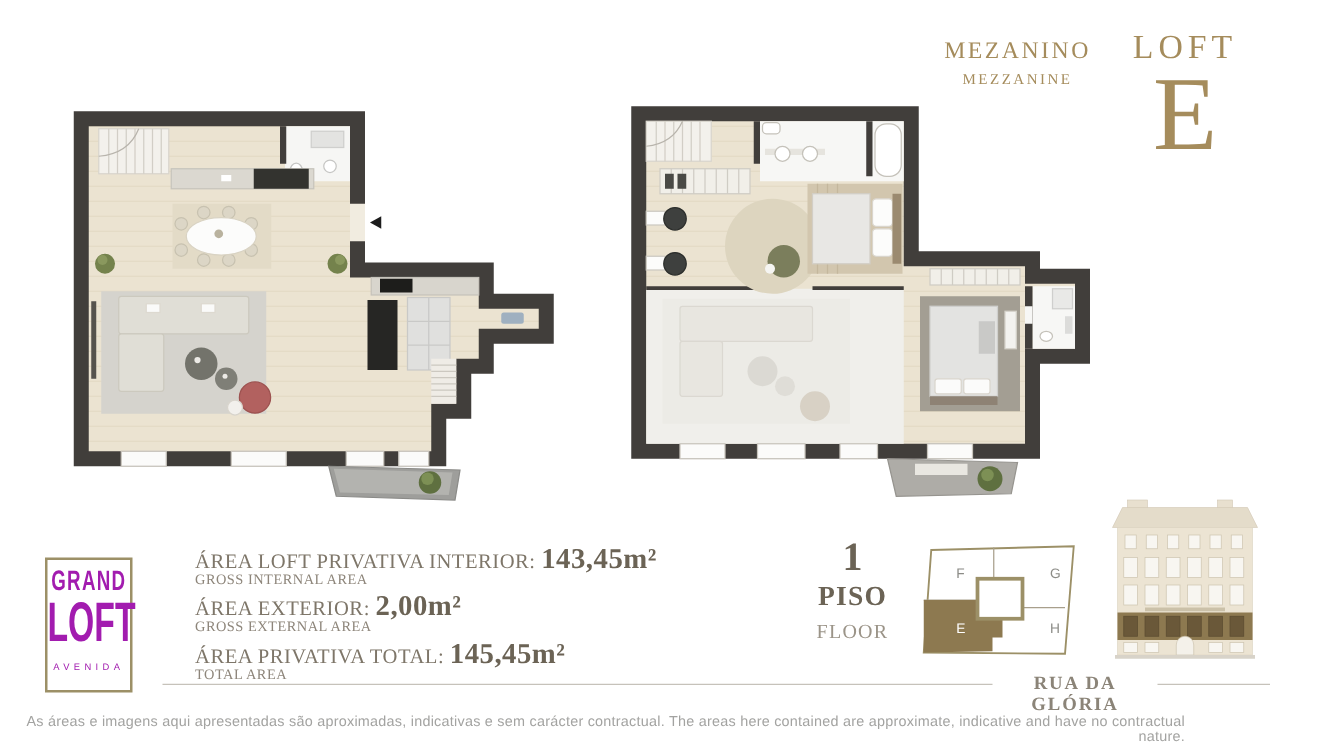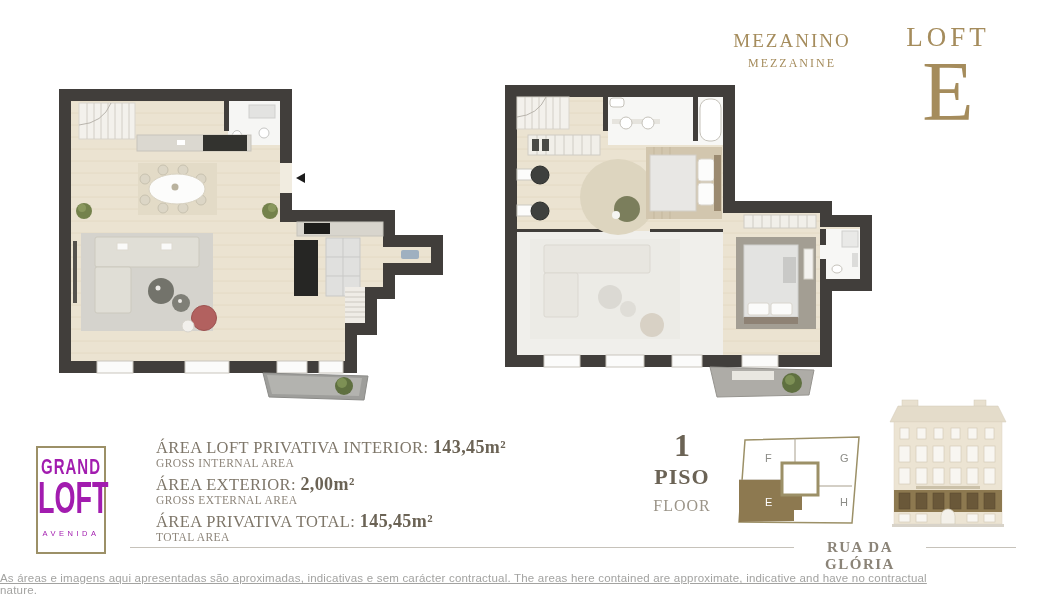--- a/index.html
+++ b/index.html
@@ -1,54 +1,54 @@
 <!DOCTYPE html>
 <html><head>
 <meta charset="utf-8">
 <style>
   html,body{margin:0;padding:0;background:#fff;}
   .page{position:relative;width:1058px;height:595px;background:#ffffff;overflow:hidden;
         font-family:"Liberation Serif","DejaVu Serif",serif;}
   .abs{position:absolute;}
 
   
-  .mez-label{left:716px;top:30px;width:152px;text-align:center;color:#a58c5c;}
+  .mez-label{left:738px;top:30px;width:152px;text-align:center;color:#a58c5c;}
   .mez-pt{font-size:19px;letter-spacing:2px;}
   .mez-en{font-size:12px;letter-spacing:2px;margin-top:4px;}
   .loft-title{left:896px;top:22px;width:104px;text-align:center;color:#a58c5c;}
   .loft-word{font-size:27px;letter-spacing:4px;}
   .loft-letter{font-size:84px;line-height:0.88;margin-top:2px;}
 
   
   .logo-box{left:36px;top:446px;width:66px;height:104px;border:2px solid #9c9067;color:#a21caf;
             text-align:center;font-family:"Liberation Sans",sans-serif;}
   .logo-top{font-size:15px;font-weight:600;letter-spacing:1px;margin-top:9px;transform:scaleY(1.5);}
   .logo-mid{font-size:27px;font-weight:700;letter-spacing:0px;margin-top:9px;transform:scaleY(1.65);}
   .logo-bot{font-size:7.5px;letter-spacing:3.5px;margin-top:15px;}
 
   
   .areas{left:156px;top:438px;color:#7e7669;}
   .area-line{font-size:16.5px;letter-spacing:.4px;line-height:18px;}
-  .area-line b{color:#6b6355;font-size:18px;}
+  .area-line b{color:#6b6355;font-size:23px;}
   .area-en{font-size:11.5px;letter-spacing:.4px;color:#8d857a;line-height:13px;margin-bottom:5px;}
 
   
   .floor-ind{left:648px;top:430px;width:68px;text-align:center;}
   .fi-num{font-size:32px;font-weight:700;color:#6b6355;line-height:30px;}
   .fi-piso{font-size:22px;font-weight:700;letter-spacing:1px;color:#6b6355;margin-top:4px;}
   .fi-floor{font-size:16px;letter-spacing:1px;color:#9b9488;margin-top:7px;}
 
   
   .street-line{top:547px;height:1px;background:#c6c2ba;}
   .street-label{left:794px;top:539px;width:132px;text-align:center;font-size:15px;
                 letter-spacing:1.5px;color:#8b8478;font-weight:bold;}
 
-  .disclaimer{left:0;top:572px;width:948px;text-align:left;
+  .disclaimer{left:0;top:572px;width:948px;text-align:right;
               font-family:"Liberation Sans",sans-serif;font-size:11.5px;
-              letter-spacing:.2px;color:#a3a3a1;text-decoration:underline;}
+              letter-spacing:.2px;color:#a3a3a1;}
 
   .diag-letter{font-family:"Liberation Sans",sans-serif;font-size:11px;fill:#8c8c87;}
   svg{display:block;}
 </style>
 </head>
 <body>
 
 <div class="page">
 
   <div class="abs" style="left:57px;top:83px;width:392px;height:320px;">

